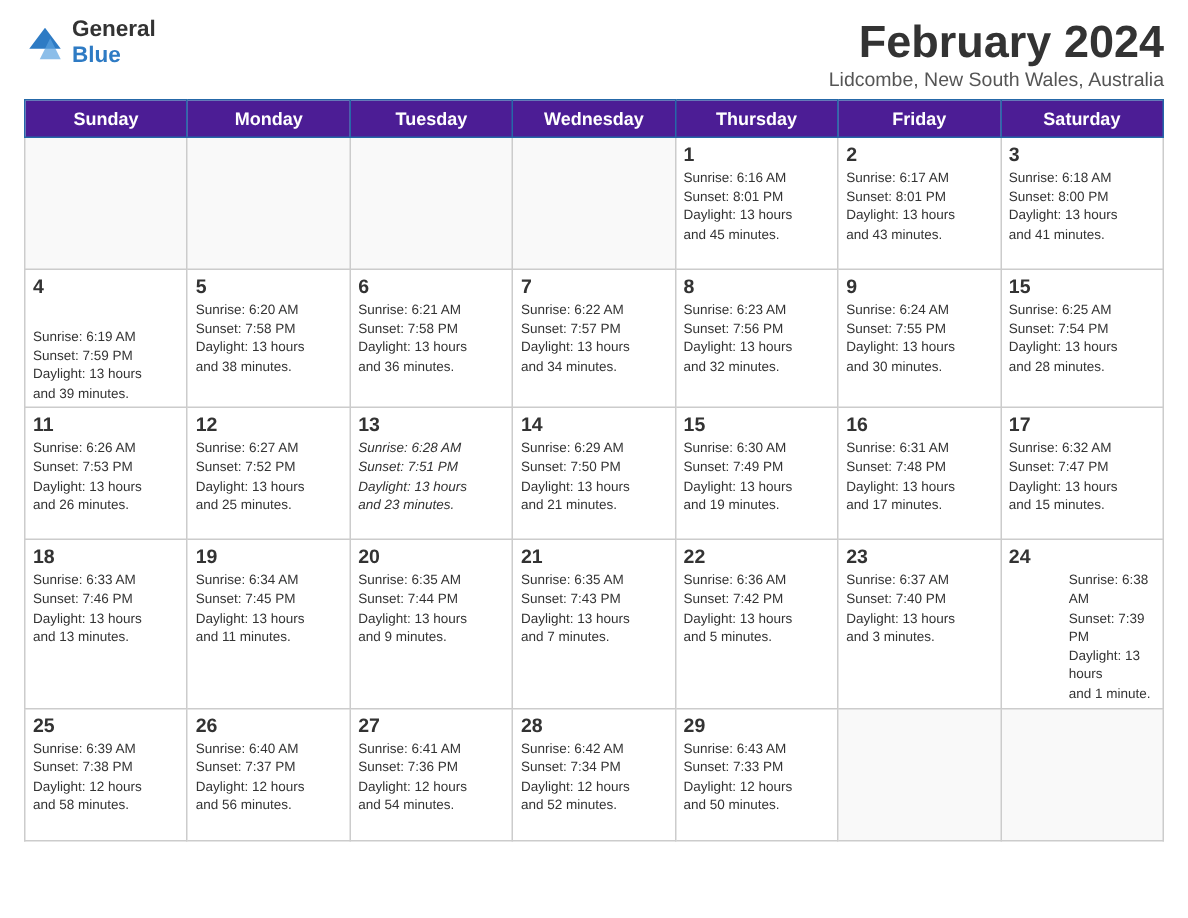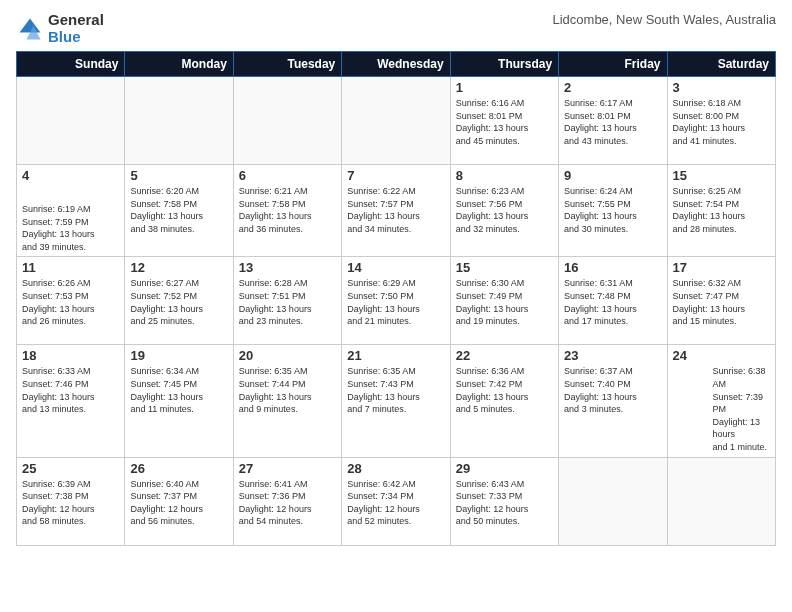--- a/index.html
+++ b/index.html
@@ -61,23 +61,23 @@
       color: #555;
     }
     .calendar {
       flex: 1;
       border: 1px solid #ccc;
       border-collapse: collapse;
       width: 100%;
       table-layout: fixed;
     }
     .calendar th {
-      background-color: #0f172a;
+      background-color: #4c1d95;
       color: #fff;
-      text-align: right;
+      text-align: center;
       padding: 5px 6px;
       font-size: 12px;
       border: 1px solid #2568a8;
     }
     .calendar td {
       border: 1px solid #ccc;
       vertical-align: top;
       padding: 3px 5px;
       font-size: 9.5px;
       color: #333;
@@ -109,20 +109,21 @@
       <svg class="logo-icon" viewBox="0 0 32 32">
         <polygon points="16,4 28,20 4,20" fill="#2e7bc4"></polygon>
         <polygon points="20,12 28,28 12,28" fill="#5ba3e0" opacity="0.7"></polygon>
       </svg>
       <div class="logo-text">
         <span class="logo-general">General</span>
         <span class="logo-blue">Blue</span>
       </div>
     </div>
     <div class="title-block">
+      <div class="main-title">February 2024</div>
       <div class="subtitle">Lidcombe, New South Wales, Australia</div>
     </div>
   </div>
 
   <table class="calendar">
     <thead>
       <tr>
 
       <th>Sunday</th>
           <th>Monday</th>
@@ -222,21 +223,21 @@
           </td>
           <td>
             <span class="day-num">12</span>
             <div class="day-info" style="white-space: pre-line;">Sunrise: 6:27 AM
 Sunset: 7:52 PM
 Daylight: 13 hours
 and 25 minutes.</div>
           </td>
           <td>
             <span class="day-num">13</span>
-            <div class="day-info" style="white-space: pre-line;">Sunrise: 6:28 AM
+            <div class="day-info" style="white-space: pre-line; font-style: italic;">Sunrise: 6:28 AM
 Sunset: 7:51 PM
 Daylight: 13 hours
 and 23 minutes.</div>
           </td>
           <td>
             <span class="day-num">14</span>
             <div class="day-info" style="white-space: pre-line;">Sunrise: 6:29 AM
 Sunset: 7:50 PM
 Daylight: 13 hours
 and 21 minutes.</div>

